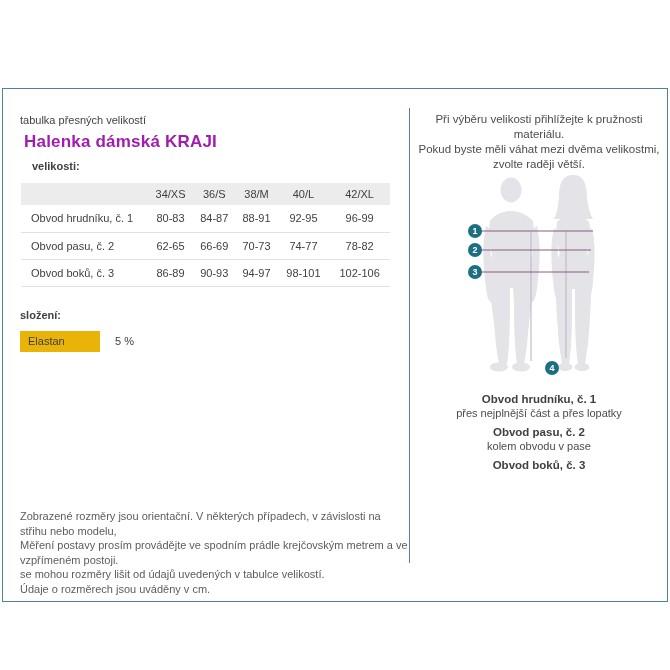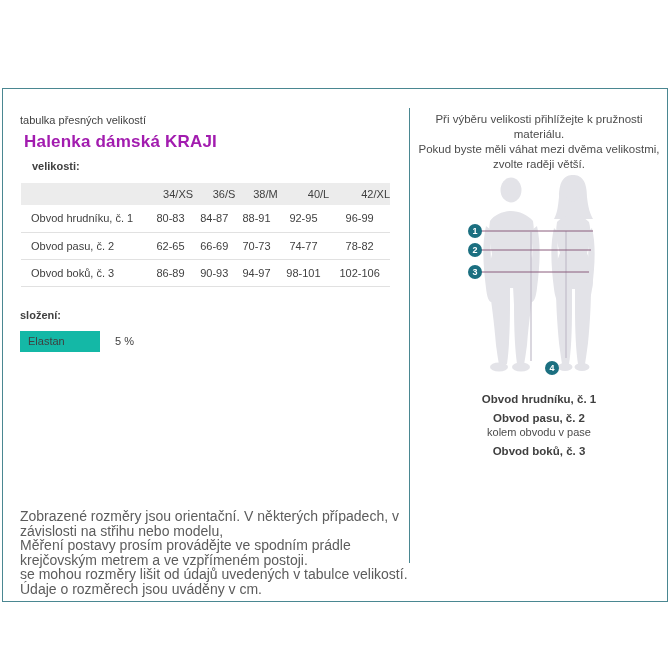--- a/index.html
+++ b/index.html
@@ -18,30 +18,30 @@
     background: #ffffff;
   }
   
   .eyebrow   { position: absolute; left: 17px; top: 25px; font-size: 11px; color: #3f3f3f; }
   .title     { position: absolute; left: 17px; top: 39px; margin: 4px; font-size: 17px; font-weight: bold; color: #a21caf; letter-spacing: .2px; }
   .sizes-label { position: absolute; left: 29px; top: 71px; font-size: 11px; font-weight: bold; }
   .size-table {
     position: absolute; left: 18px; top: 94px; width: 369px;
     border-collapse: collapse; font-size: 11px; color: #3f3f3f;
   }
-  .size-table th { background: #ececec; font-weight: normal; height: 22px; text-align: right; padding: 0; }
+  .size-table th { background: #ececec; font-weight: normal; height: 22px; text-align: center; padding: 0; }
   .size-table td { height: 27px; border-bottom: 1px solid #e1e1e1; text-align: center; padding: 0; }
   .size-table .rowlabel { text-align: left; padding-left: 10px; }
   .comp-label { position: absolute; left: 17px; top: 220px; font-size: 11px; font-weight: bold; }
   .comp-row { position: absolute; left: 17px; width: 370px; height: 21px; font-size: 11px; }
   .comp-row.r0 { top: 242px; }
   .comp-row.r1 { top: 265px; }
-  .comp-mat { display: inline-block; width: 80px; height: 21px; line-height: 21px; padding-left: 8px; background: #14b8a6; }
+  .comp-mat { display: inline-block; width: 80px; height: 21px; line-height: 21px; padding-left: 8px; background: #eab308; }
   .comp-val { position: absolute; left: 95px; top: 0; line-height: 21px; }
-  .disclaimer { position: absolute; left: 17px; top: 420px; width: 390px; font-size: 14px; line-height: 14.5px; color: #5c5c5c; }
+  .disclaimer { position: absolute; left: 17px; top: 420px; width: 390px; font-size: 11px; line-height: 14.5px; color: #5c5c5c; }
   
   .divider { position: absolute; left: 406px; top: 19px; width: 1px; height: 455px; background: #4a8791; }
   
   .right-intro { position: absolute; left: 407px; top: 23px; width: 258px; text-align: center; font-size: 11.5px; line-height: 15px; color: #4c4c4c; }
   .figure-svg { position: absolute; left: 437px; top: 76px; }
   .marker {
     position: absolute; width: 14px; height: 14px; border-radius: 50%;
     background: #1b6f80; color: #ffffff; font-size: 9px; font-weight: bold;
     text-align: center; line-height: 14px;
   }
@@ -178,20 +178,21 @@
   </svg>
 
   <div class="marker m1">1</div>
   <div class="marker m2">2</div>
   <div class="marker m3">3</div>
   <div class="marker m4">4</div>
 
   <div class="legend">
     <div class="legend-item">
       <div class="legend-title">Obvod hrudníku, č. 1</div>
+      <div class="legend-desc">přes nejplnější část a přes lopatky</div>
     </div>
     <div class="legend-item">
       <div class="legend-title">Obvod pasu, č. 2</div>
       <div class="legend-desc">kolem obvodu v pase</div>
     </div>
     <div class="legend-item">
       <div class="legend-title">Obvod boků, č. 3</div>
     </div>
   </div>
 

